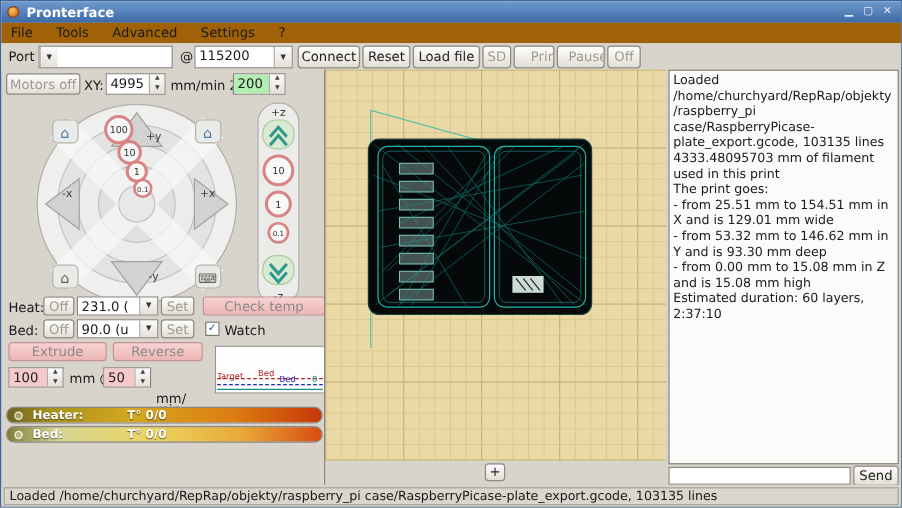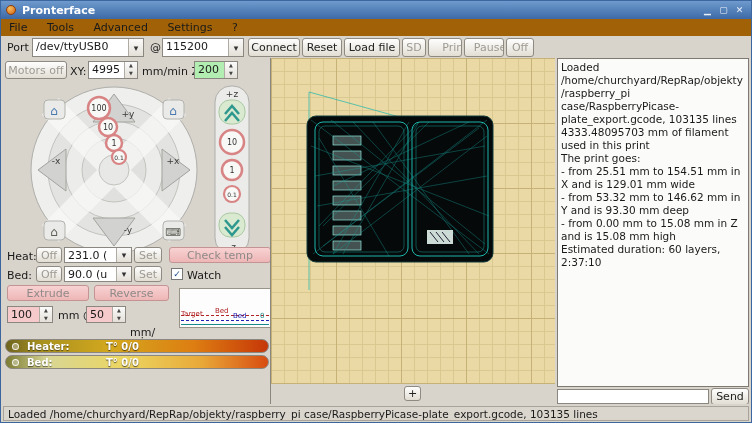--- a/index.html
+++ b/index.html
@@ -99,21 +99,20 @@
     <span class="menu">File</span>
     <span class="menu">Tools</span>
     <span class="menu">Advanced</span>
     <span class="menu">Settings</span>
     <span class="menu">?</span>
   </div>
 
   <div id="toolbar">
     <span class="lbl" style="left:6px;top:5px;">Port</span>
     <div class="combo" style="left:31px;top:2px;width:112px;height:19px;">
-      <span class="v">/dev/ttyUSB0</span>
       <span class="ar">▾</span>
     </div>
     <span class="lbl" style="left:149px;top:5px;">@</span>
     <div class="combo" style="left:161px;top:2px;width:82px;height:19px;">
       <span class="v">115200</span>
       <span class="ar">▾</span>
     </div>
     <div class="btn" style="left:247px;top:2px;width:52px;height:19px;">Connect</div>
     <div class="btn" style="left:301px;top:2px;width:40px;height:19px;">Reset</div>
     <div class="btn" style="left:343px;top:2px;width:56px;height:19px;">Load file</div>

